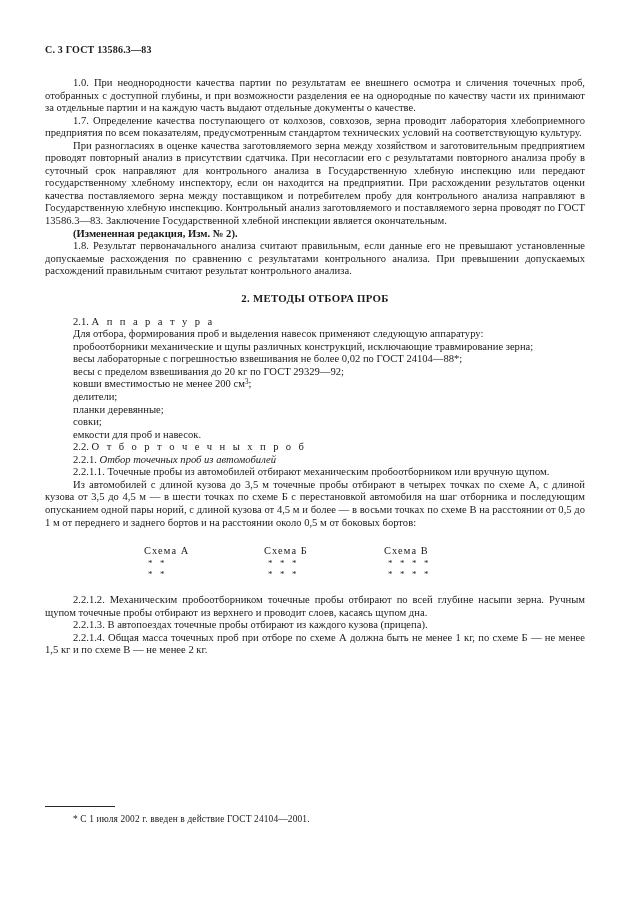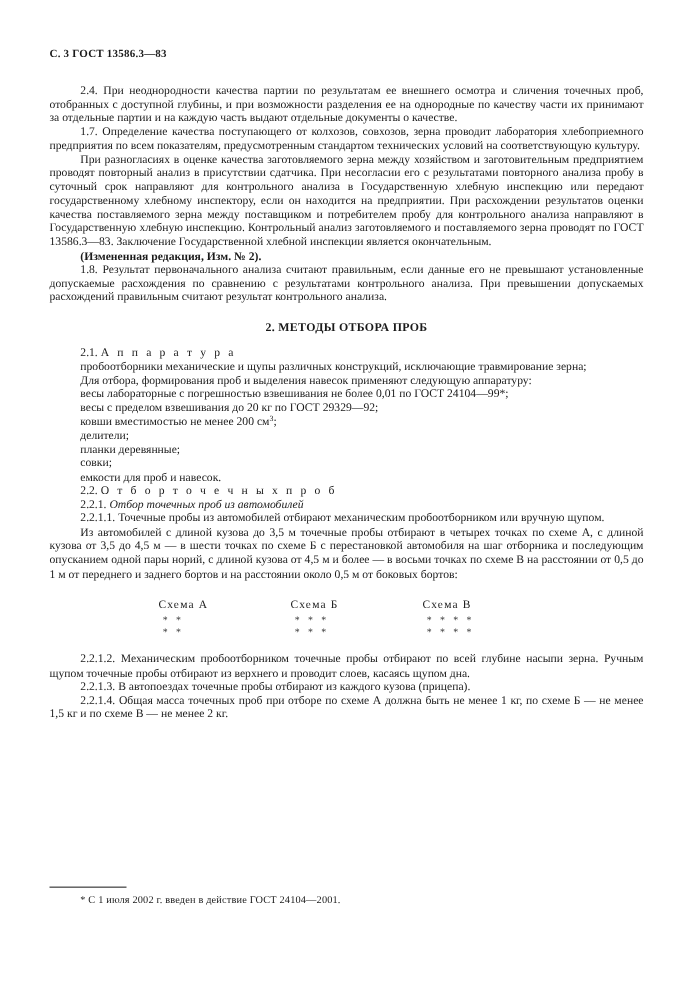--- a/index.html
+++ b/index.html
@@ -118,34 +118,34 @@
 </style>
 </head>
 <body>
 
 <div class="page">
 
   <div class="content">
 
     <div class="page-header">С. 3 ГОСТ 13586.3—83</div>
 
-    <p class="para">2.4.   При неоднородности качества партии по результатам ее внешнего осмотра и сличения точечных проб, отобранных с доступной глубины, и при возможности разделения ее на однородные по качеству части их принимают за отдельные партии и на каждую часть выдают отдельные документы о качестве.</p>
+    <p class="para">1.0.   При неоднородности качества партии по результатам ее внешнего осмотра и сличения точечных проб, отобранных с доступной глубины, и при возможности разделения ее на однородные по качеству части их принимают за отдельные партии и на каждую часть выдают отдельные документы о качестве.</p>
     <p class="para">1.7.   Определение качества поступающего от колхозов, совхозов, зерна проводит лаборатория хлебоприемного предприятия по всем показателям, предусмотренным стандартом технических условий на соответствующую культуру.</p>
     <p class="para">При разногласиях в оценке качества заготовляемого зерна между хозяйством и заготовительным предприятием проводят повторный анализ в присутствии сдатчика. При несогласии его с результатами повторного анализа пробу в суточный срок направляют для контрольного анализа в Государственную хлебную инспекцию или передают государственному хлебному инспектору, если он находится на предприятии. При расхождении результатов оценки качества поставляемого зерна между поставщиком и потребителем пробу для контрольного анализа направляют в Государственную хлебную инспекцию. Контрольный анализ заготовляемого и поставляемого зерна проводят по ГОСТ 13586.3—83. Заключение Государственной хлебной инспекции является окончательным.</p>
     <p class="para bold">(Измененная редакция, Изм. № 2).</p>
     <p class="para">1.8.   Результат первоначального анализа считают правильным, если данные его не превышают установленные допускаемые расхождения по сравнению с результатами контрольного анализа. При превышении допускаемых расхождений правильным считают результат контрольного анализа.</p>
 
     <div class="section-title">2.  МЕТОДЫ ОТБОРА ПРОБ</div>
 
     <p class="para"><span>2.1.  </span><span class="spaced">А п п а р а т у р а</span></p>
 
+    <p class="para">Для отбора, формирования проб и выделения навесок применяют следующую аппаратуру:</p>
+
     <p class="para listitem">пробоотборники механические и щупы различных конструкций, исключающие травмирование зерна;</p>
-
-    <p class="para">Для отбора, формирования проб и выделения навесок применяют следующую аппаратуру:</p>
-    <p class="para listitem">весы лабораторные с погрешностью взвешивания не более 0,01 по ГОСТ 24104—99*;</p>
+    <p class="para listitem">весы лабораторные с погрешностью взвешивания не более 0,02 по ГОСТ 24104—88*;</p>
     <p class="para listitem">весы с пределом взвешивания до 20 кг по ГОСТ 29329—92;</p>
     <p class="para listitem"><span>ковши вместимостью не менее 200 см</span><sup>3</sup><span>;</span></p>
     <p class="para listitem">делители;</p>
     <p class="para listitem">планки деревянные;</p>
     <p class="para listitem">совки;</p>
     <p class="para listitem">емкости для проб и навесок.</p>
 
     <p class="para listitem"><span>2.2.  </span><span class="spaced">О т б о р   т о ч е ч н ы х   п р о б</span></p>
 
     <p class="para listitem"><span>2.2.1.  </span><span class="ital">Отбор точечных проб из автомобилей</span></p>

